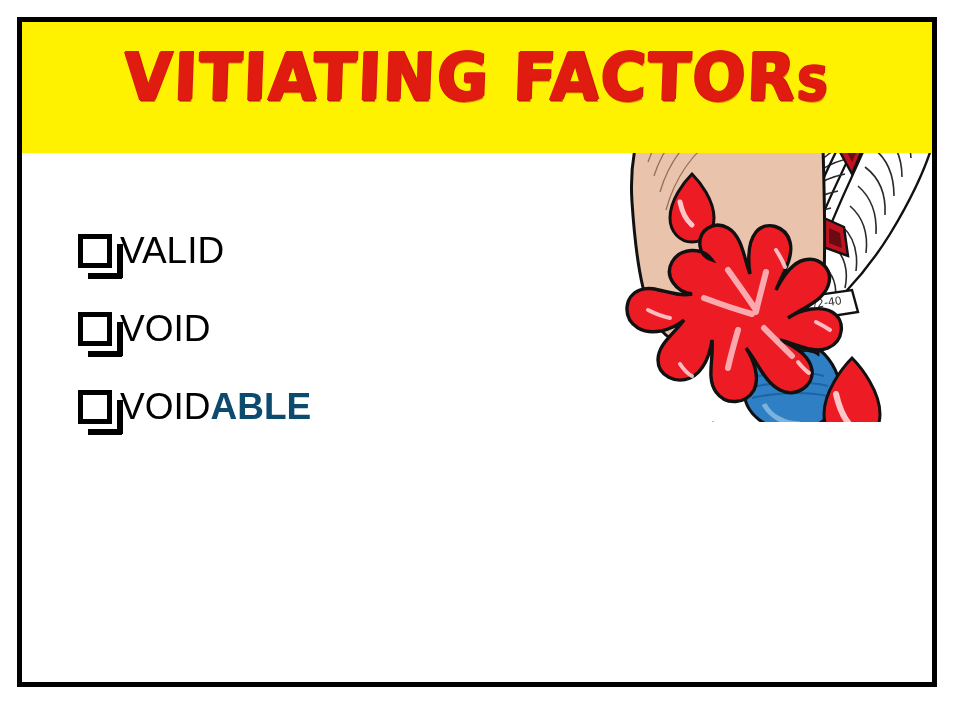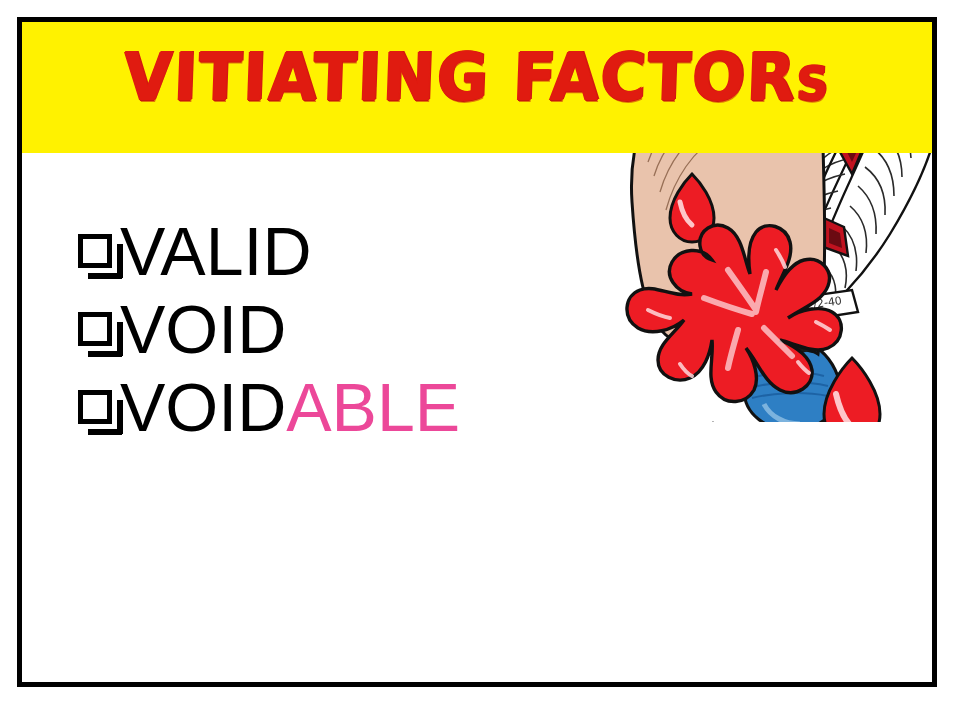--- a/index.html
+++ b/index.html
@@ -101,28 +101,28 @@
     content: "";
     position: absolute;
     left: 34px;
     top: 5px;
     width: 6px;
     height: 34px;
     background: #000000;
   }
   .bullet-text {
     font-family: "Liberation Sans", sans-serif;
-    font-size: 68px;
+    font-size: 37px;
     line-height: 56px;
     color: #000000;
     white-space: nowrap;
   }
   .bullet-text .accent {
-    color: #ec4899;
-    font-weight: normal;
+    color: #0c4a6e;
+    font-weight: bold;
   }
 
   
   .illustration {
     position: absolute;
     left: 530px;
     top: 0px;
     width: 390px;
     height: 400px;
     z-index: 2;

